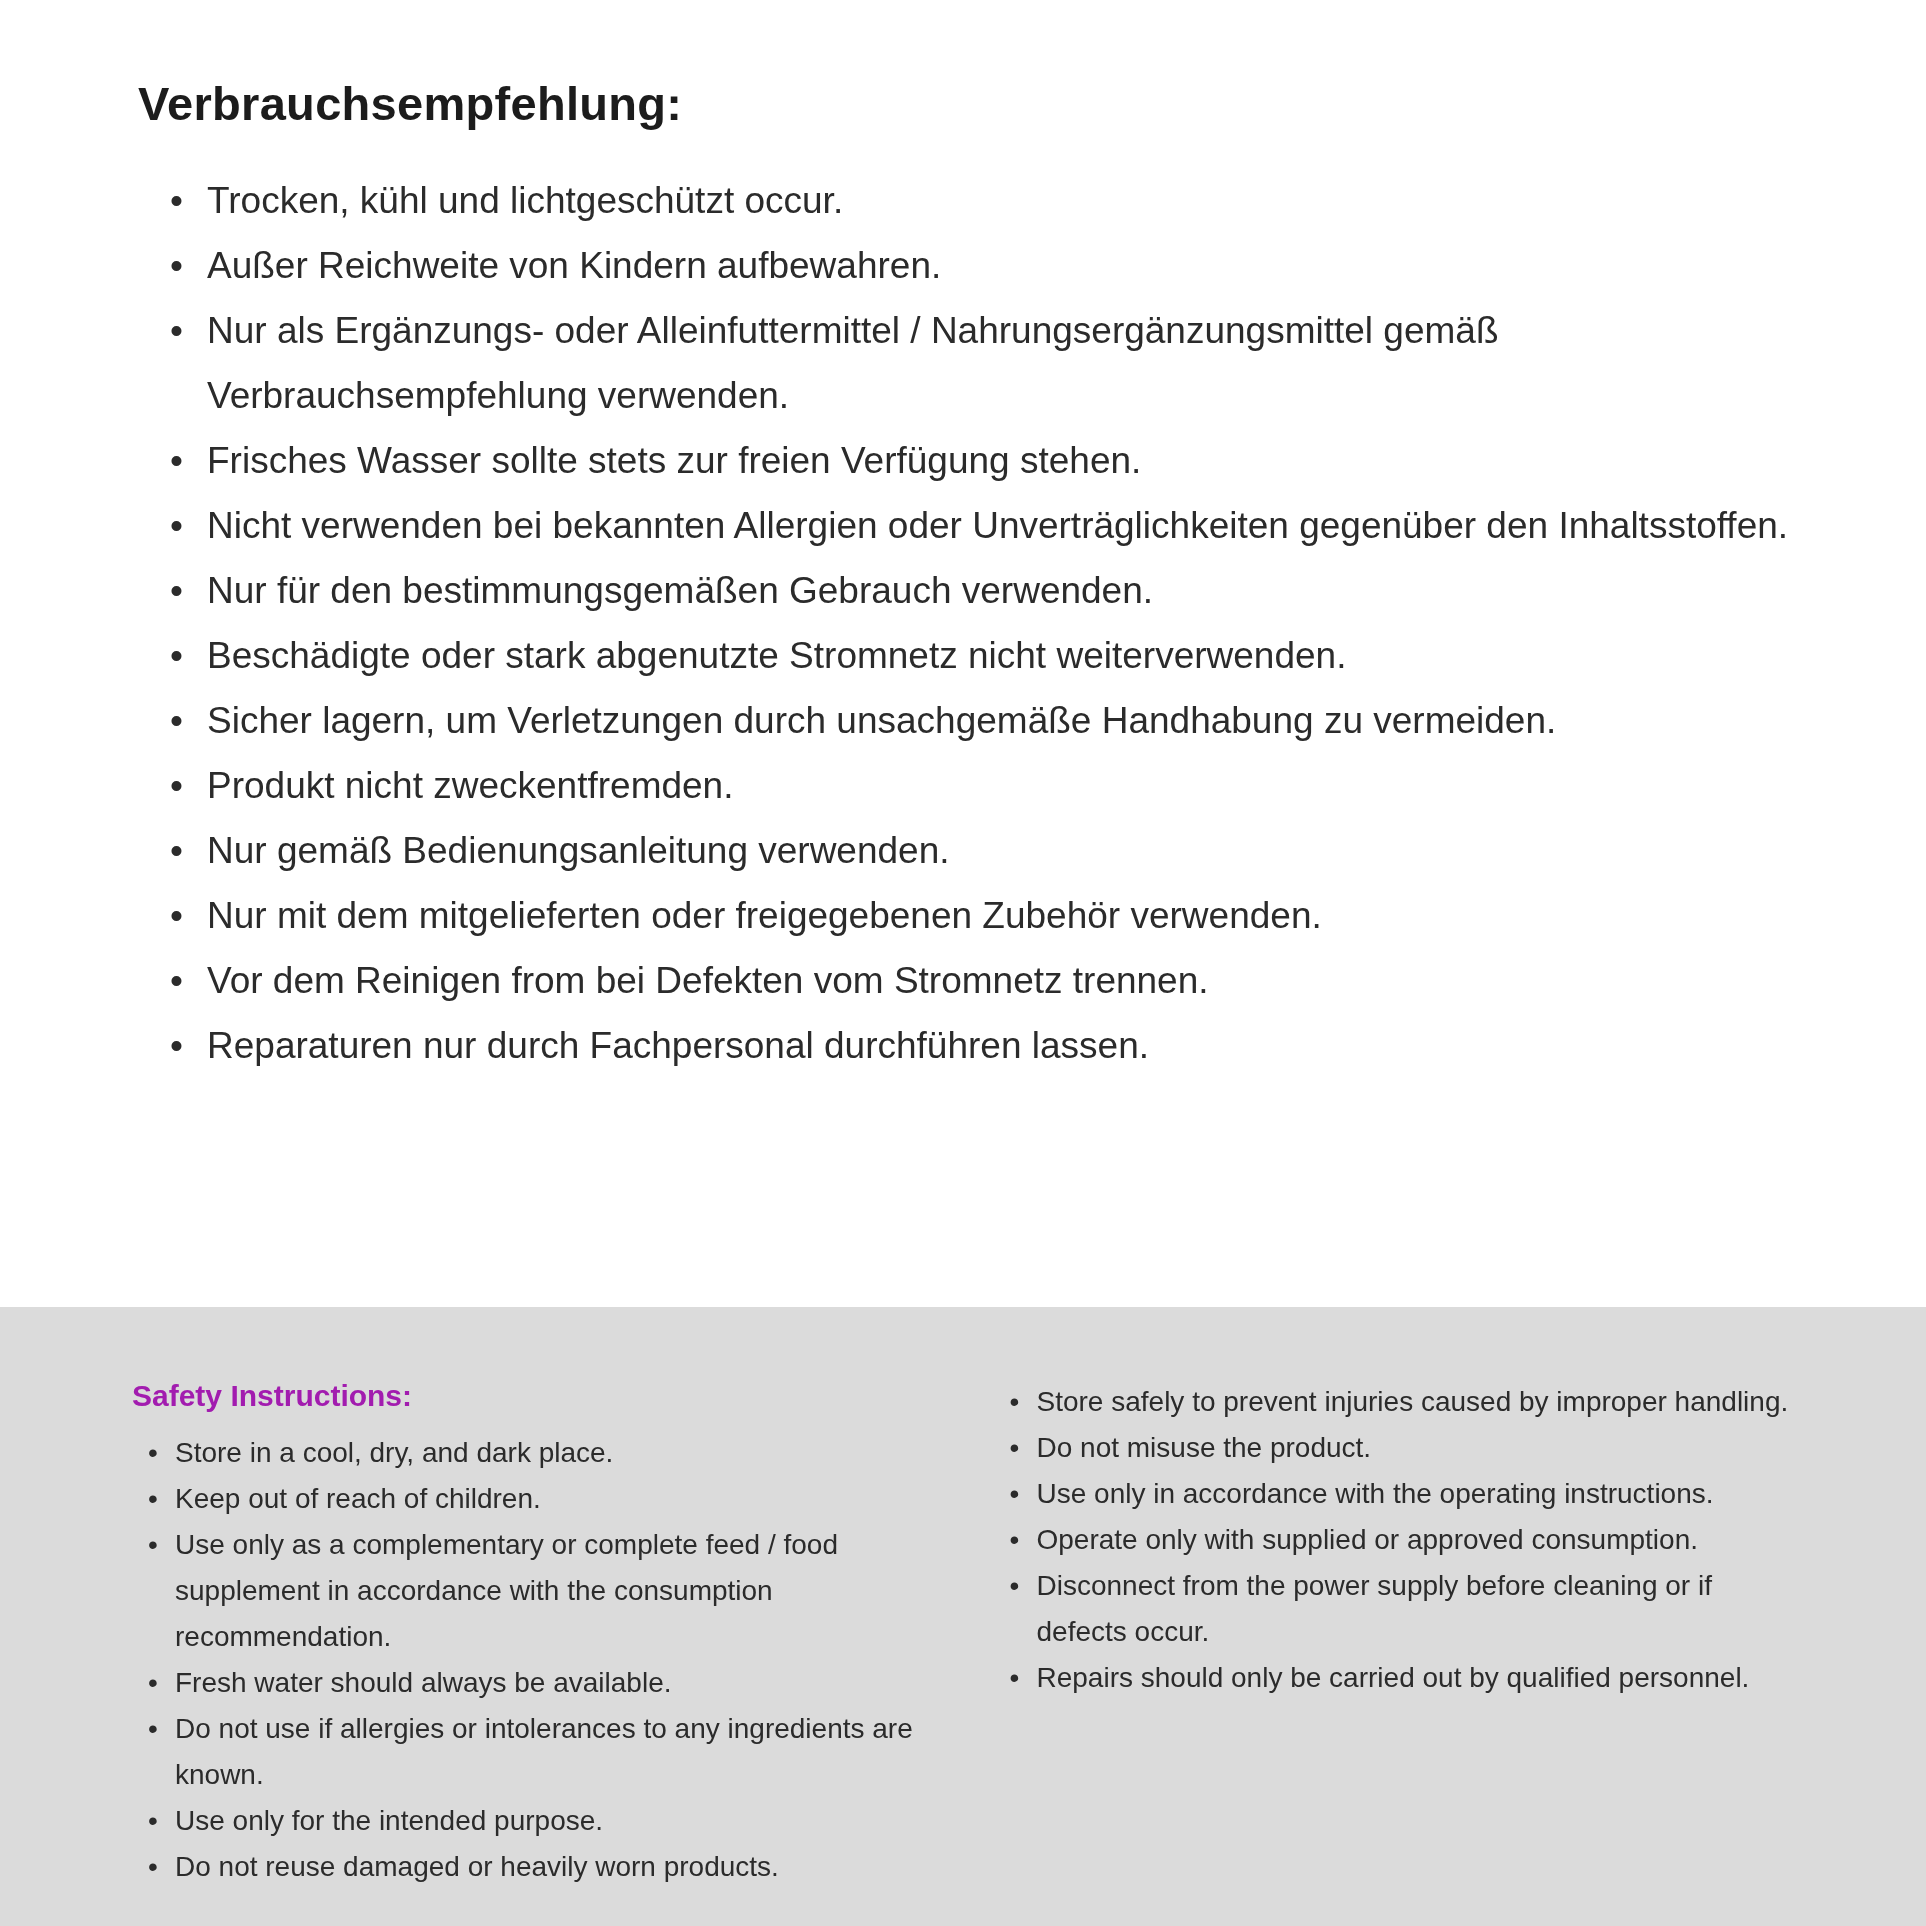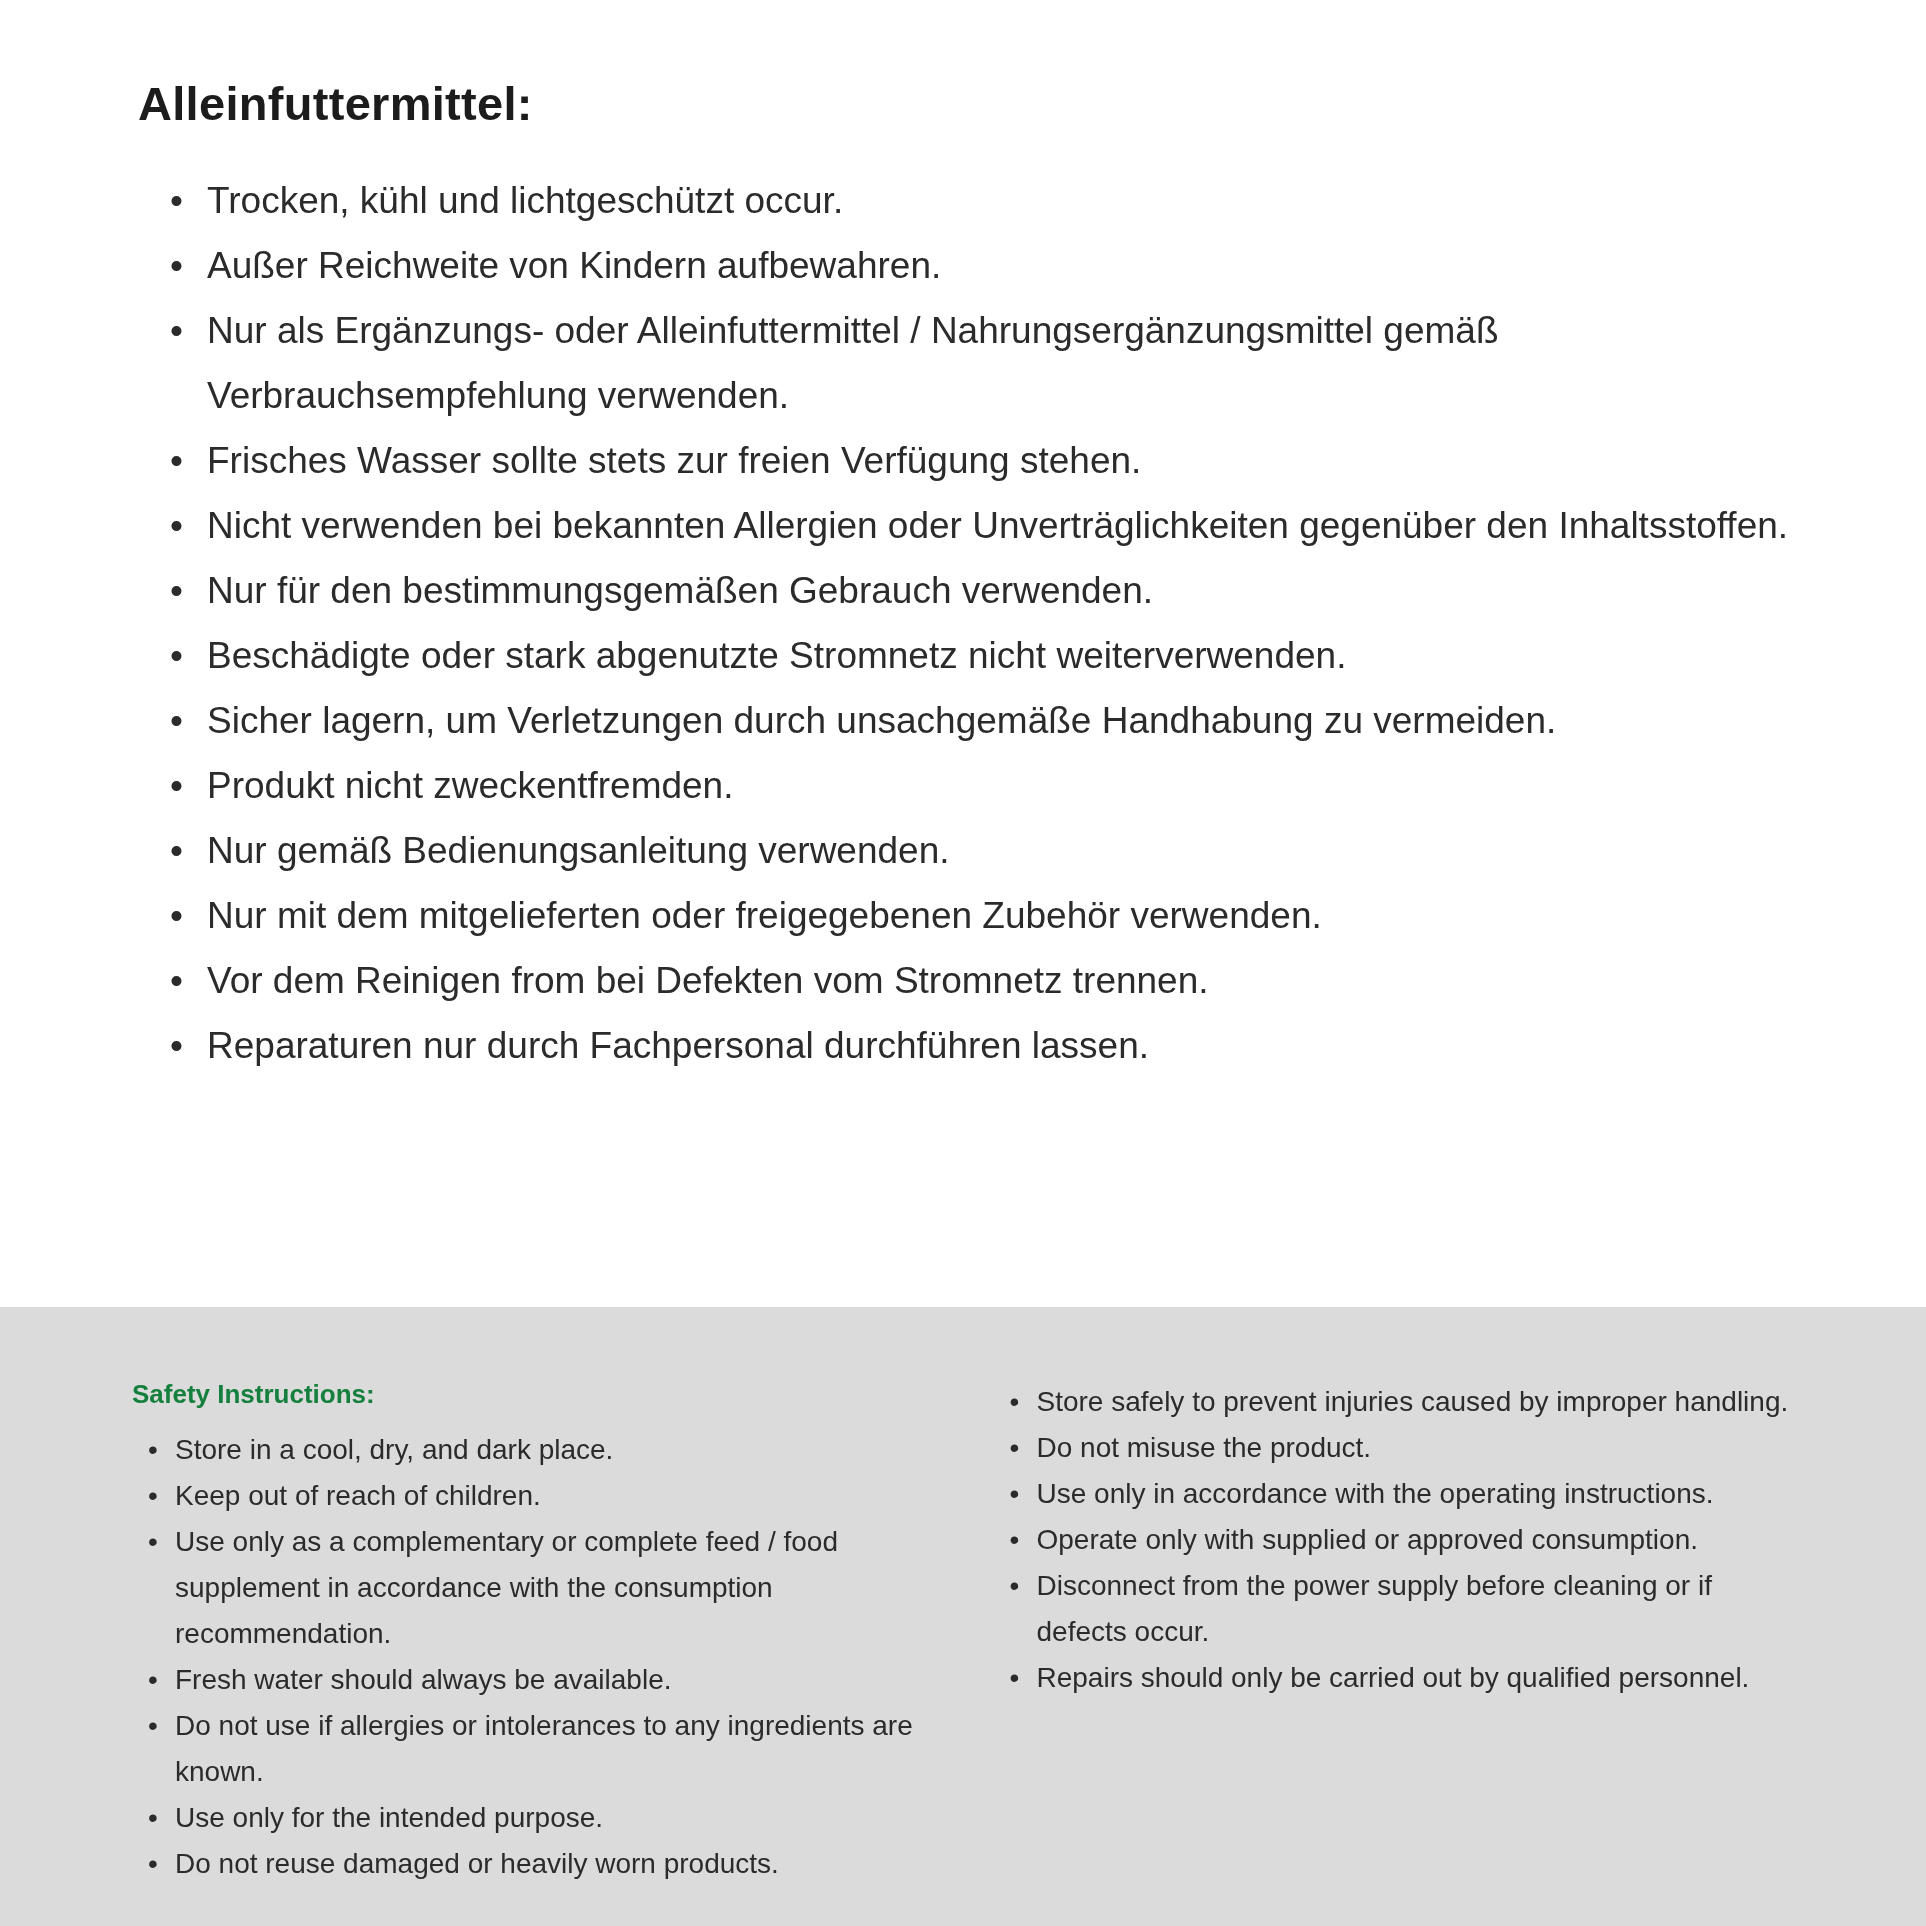--- a/index.html
+++ b/index.html
@@ -65,23 +65,23 @@
     padding: 72px 122px 39px 132px;
     display: flex;
     gap: 83px;
   }
   .english-col {
     flex: 1 1 0;
     min-width: 0;
   }
   .english-title {
     margin: 0 0 16.7px 0;
-    font-size: 26px;
+    font-size: 30px;
     font-weight: 700;
-    color: #15803d;
+    color: #a21caf;
   }
   .english-list {
     list-style: none;
     margin: 0;
     padding: 0 0 0 16px;
   }
   .english-col.right .english-list {
     padding-left: 0;
   }
   .english-list li {
@@ -97,21 +97,21 @@
   .english-list .item-text {
     flex: 1 1 auto;
   }
 </style>
 </head>
 <body>
 
 <div class="page">
 
   <section class="german-section">
-    <h1 class="german-title">Alleinfuttermittel:</h1>
+    <h1 class="german-title">Verbrauchsempfehlung:</h1>
     <ul class="german-list">
       <li>
           <span class="bullet">•</span>
           <span class="item-text">Trocken, kühl und lichtgeschützt occur.</span>
         </li>
       <li>
           <span class="bullet">•</span>
           <span class="item-text">Außer Reichweite von Kindern aufbewahren.</span>
         </li>
       <li>

